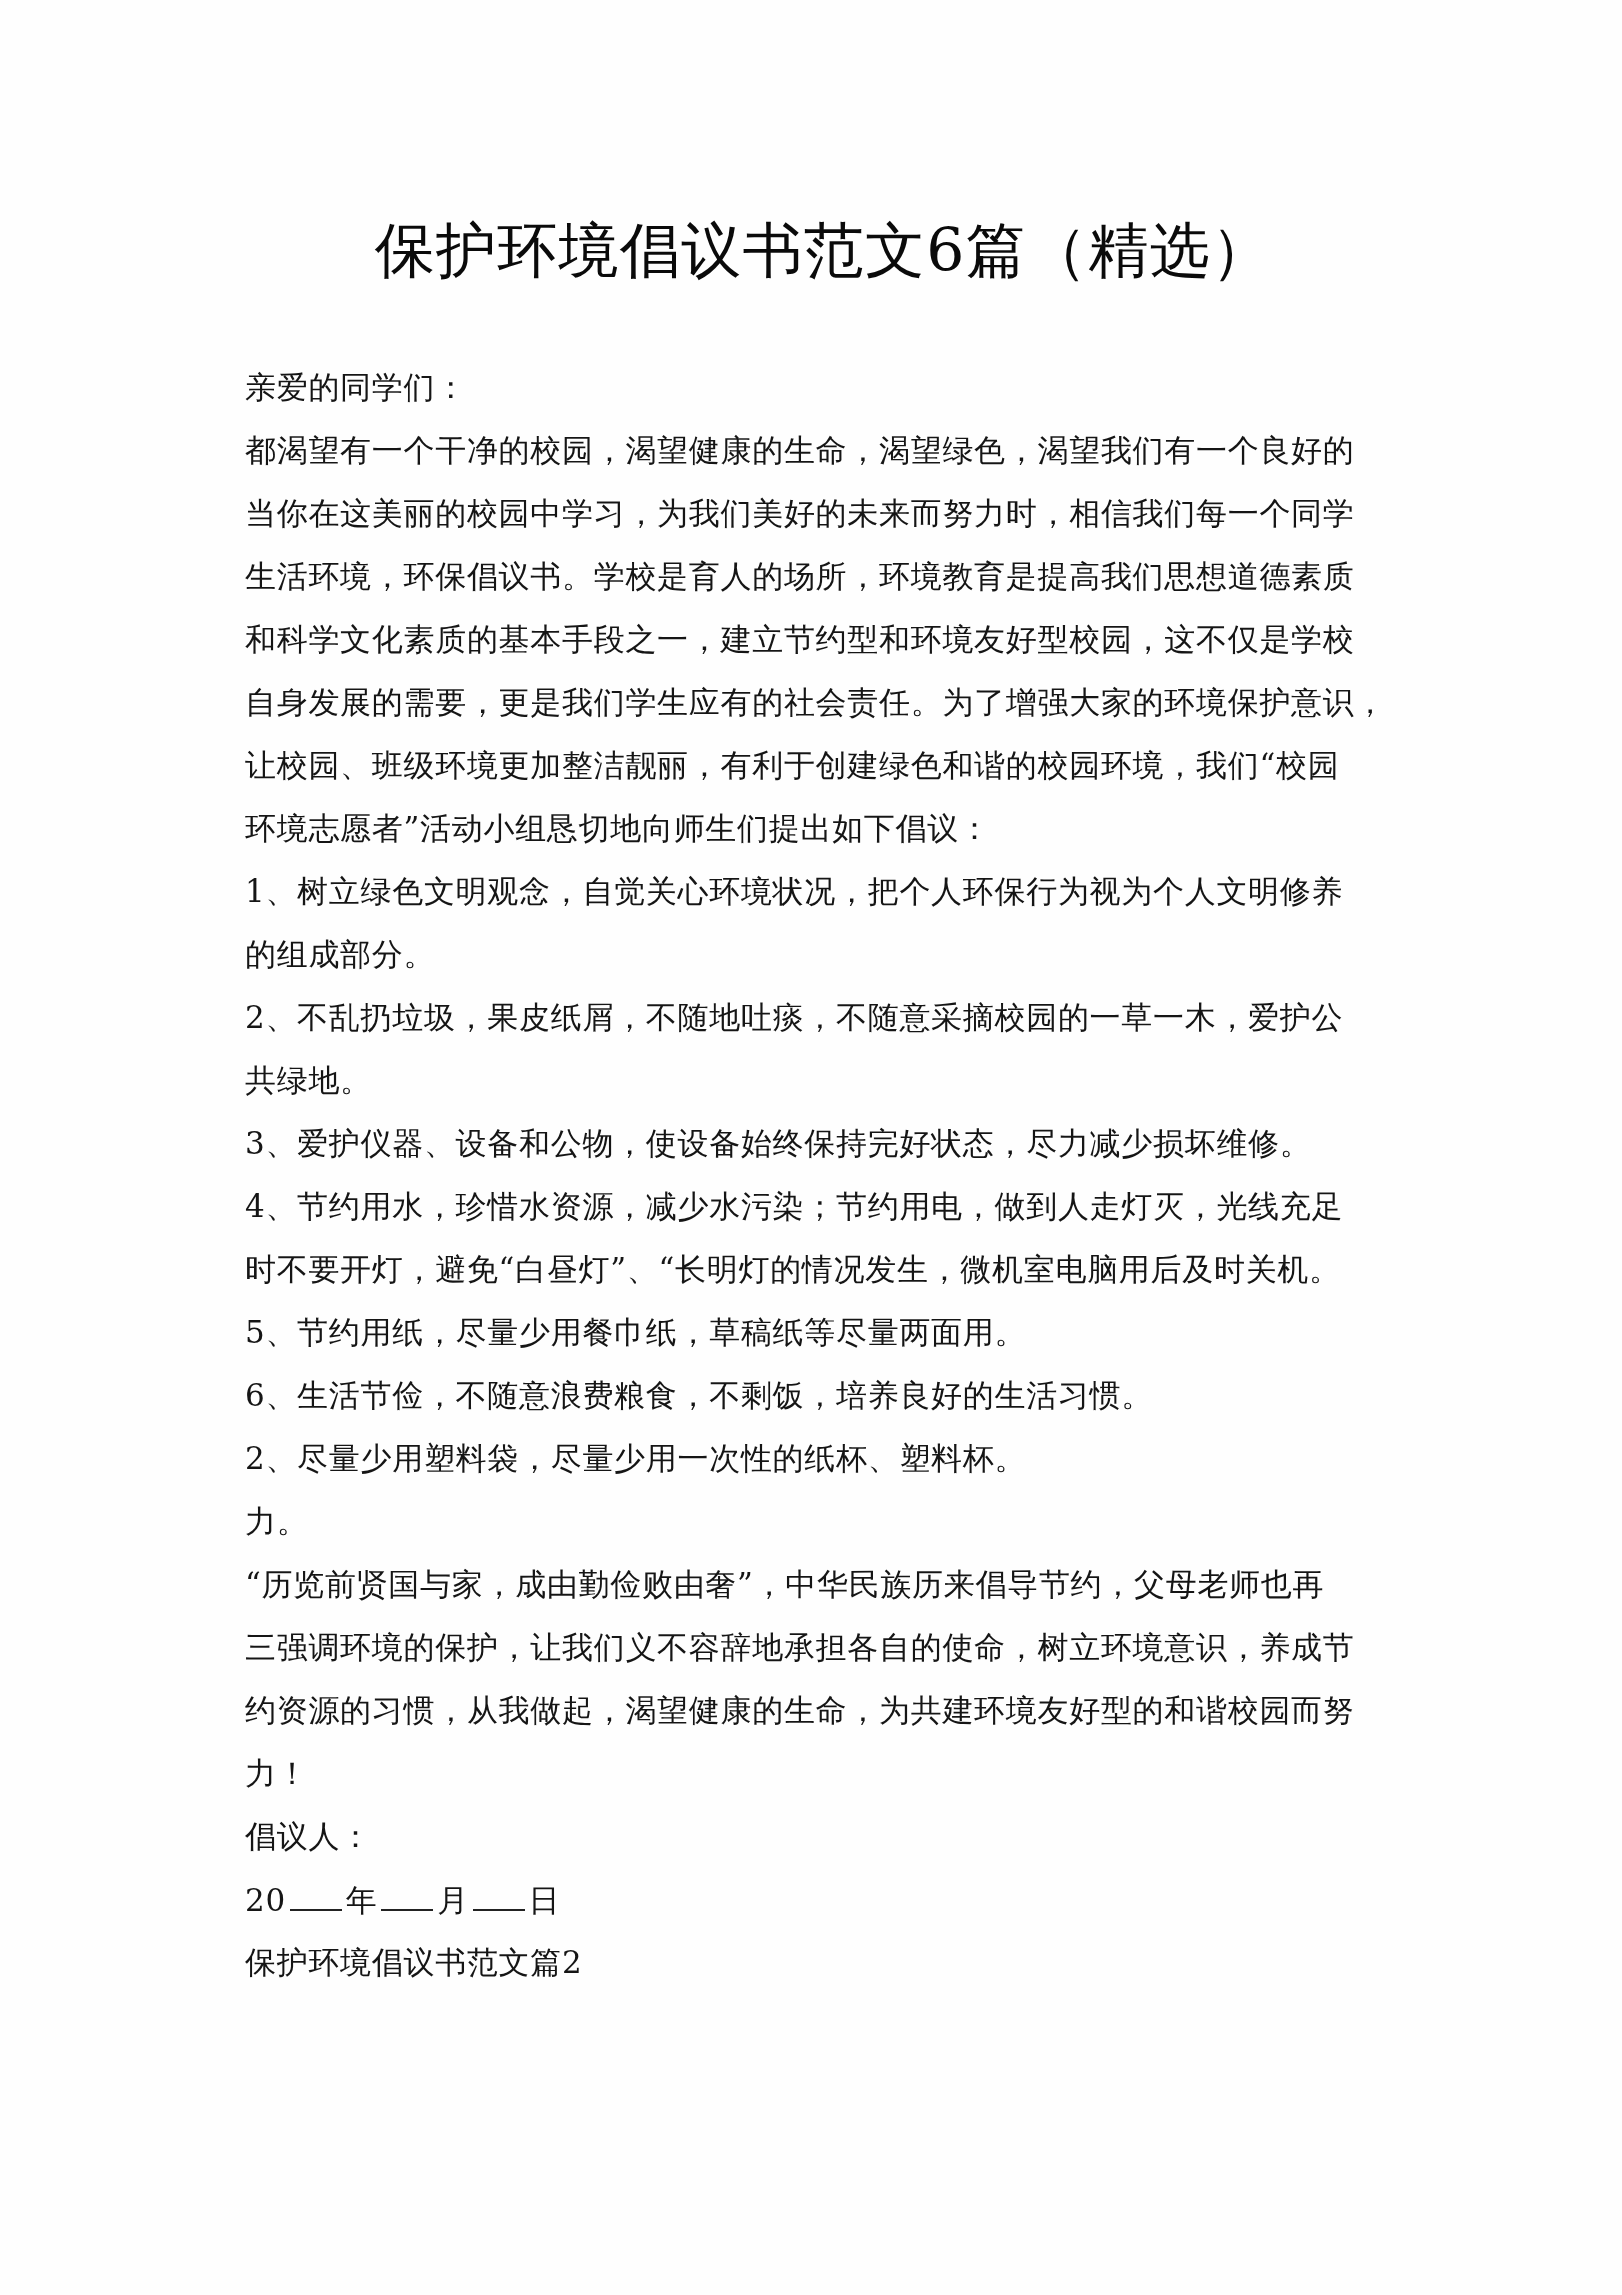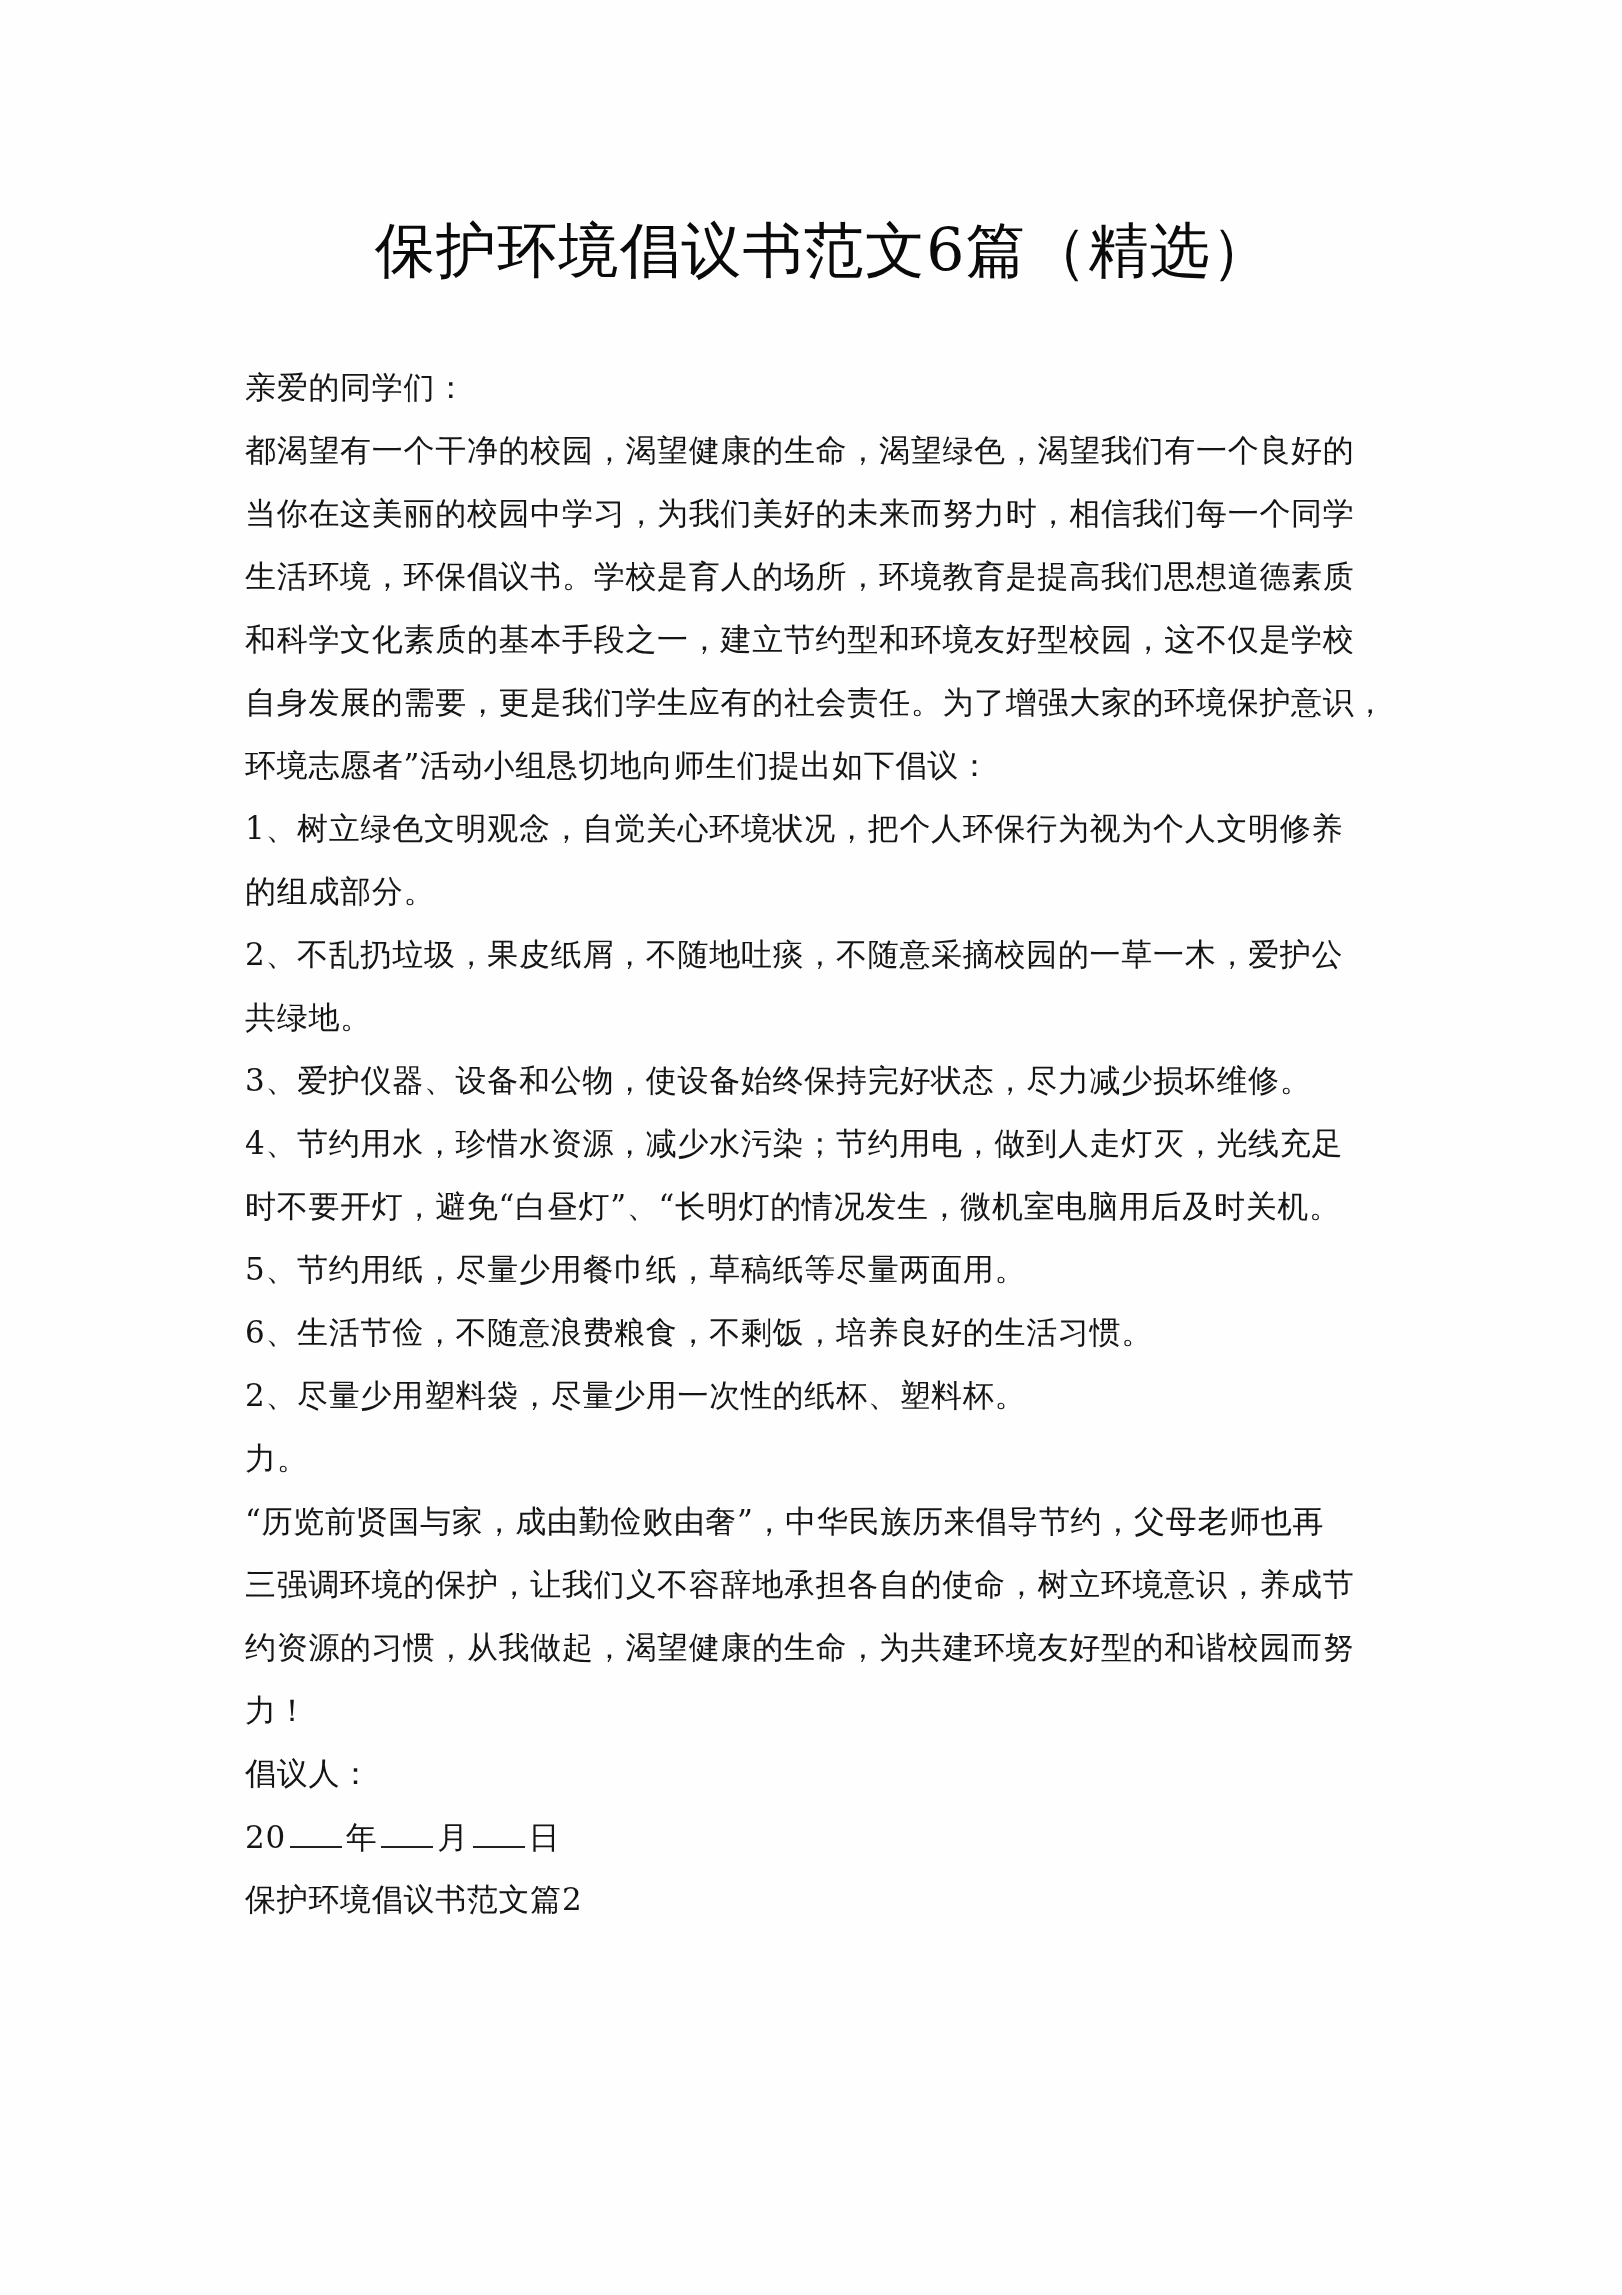--- a/index.html
+++ b/index.html
@@ -66,20 +66,21 @@
   <h1 class="title">保护环境倡议书范文6篇（精选）</h1>
 
   <div class="body">
     <div class="line">亲爱的同学们：</div>
 
     <div class="line">都渴望有一个干净的校园，渴望健康的生命，渴望绿色，渴望我们有一个良好的</div>
     <div class="line">当你在这美丽的校园中学习，为我们美好的未来而努力时，相信我们每一个同学</div>
     <div class="line">生活环境，环保倡议书。学校是育人的场所，环境教育是提高我们思想道德素质</div>
     <div class="line">和科学文化素质的基本手段之一，建立节约型和环境友好型校园，这不仅是学校</div>
     <div class="line">自身发展的需要，更是我们学生应有的社会责任。为了增强大家的环境保护意识，</div>
+    <div class="line">让校园、班级环境更加整洁靓丽，有利于创建绿色和谐的校园环境，我们“校园</div>
     <div class="line">环境志愿者”活动小组恳切地向师生们提出如下倡议：</div>
 
     <div class="line">1、树立绿色文明观念，自觉关心环境状况，把个人环保行为视为个人文明修养</div>
     <div class="line">的组成部分。</div>
     <div class="line">2、不乱扔垃圾，果皮纸屑，不随地吐痰，不随意采摘校园的一草一木，爱护公</div>
     <div class="line">共绿地。</div>
     <div class="line">3、爱护仪器、设备和公物，使设备始终保持完好状态，尽力减少损坏维修。</div>
     <div class="line">4、节约用水，珍惜水资源，减少水污染；节约用电，做到人走灯灭，光线充足</div>
     <div class="line">时不要开灯，避免“白昼灯”、“长明灯的情况发生，微机室电脑用后及时关机。</div>
     <div class="line">5、节约用纸，尽量少用餐巾纸，草稿纸等尽量两面用。</div>

